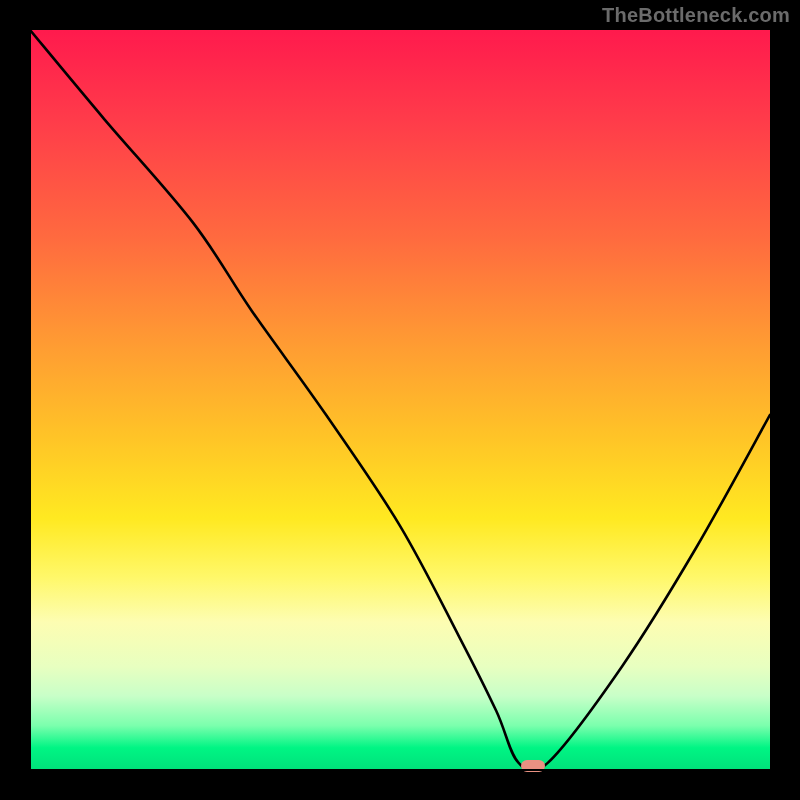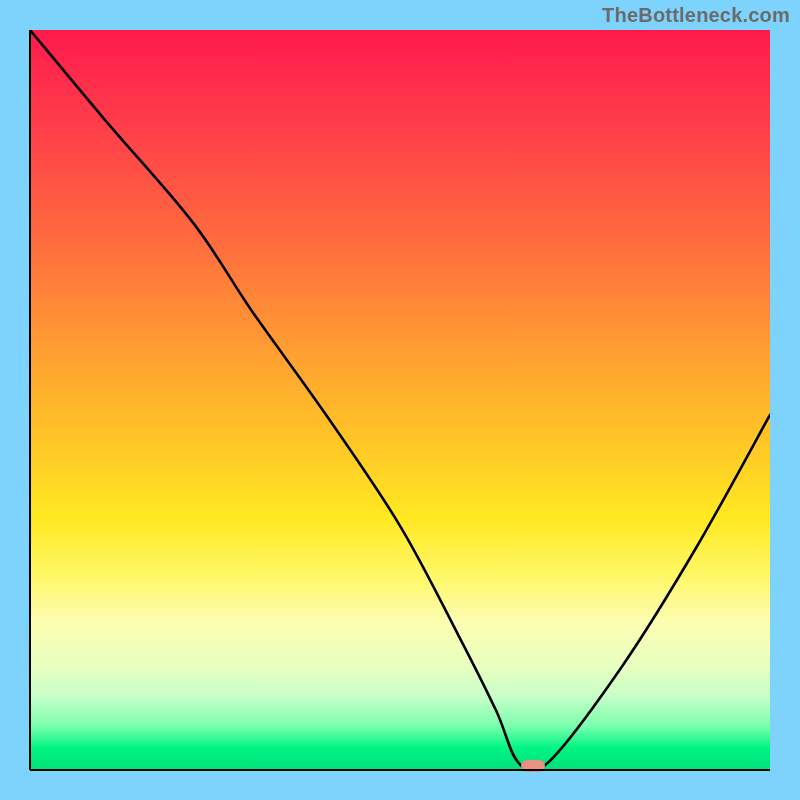--- a/index.html
+++ b/index.html
@@ -7,21 +7,21 @@
     padding: 0;
     width: 800px;
     height: 800px;
     overflow: hidden;
     font-family: Arial, Helvetica, sans-serif;
   }
   .chart-container {
     position: relative;
     width: 800px;
     height: 800px;
-    background: #7dd3fc;
+    background: #000000;
   }
   .plot-area {
     position: absolute;
     left: 30px;
     top: 30px;
     width: 740px;
     height: 740px;
     background: linear-gradient(to bottom,
       #ff1a4d 0%,
       #ff3b4a 12%,

